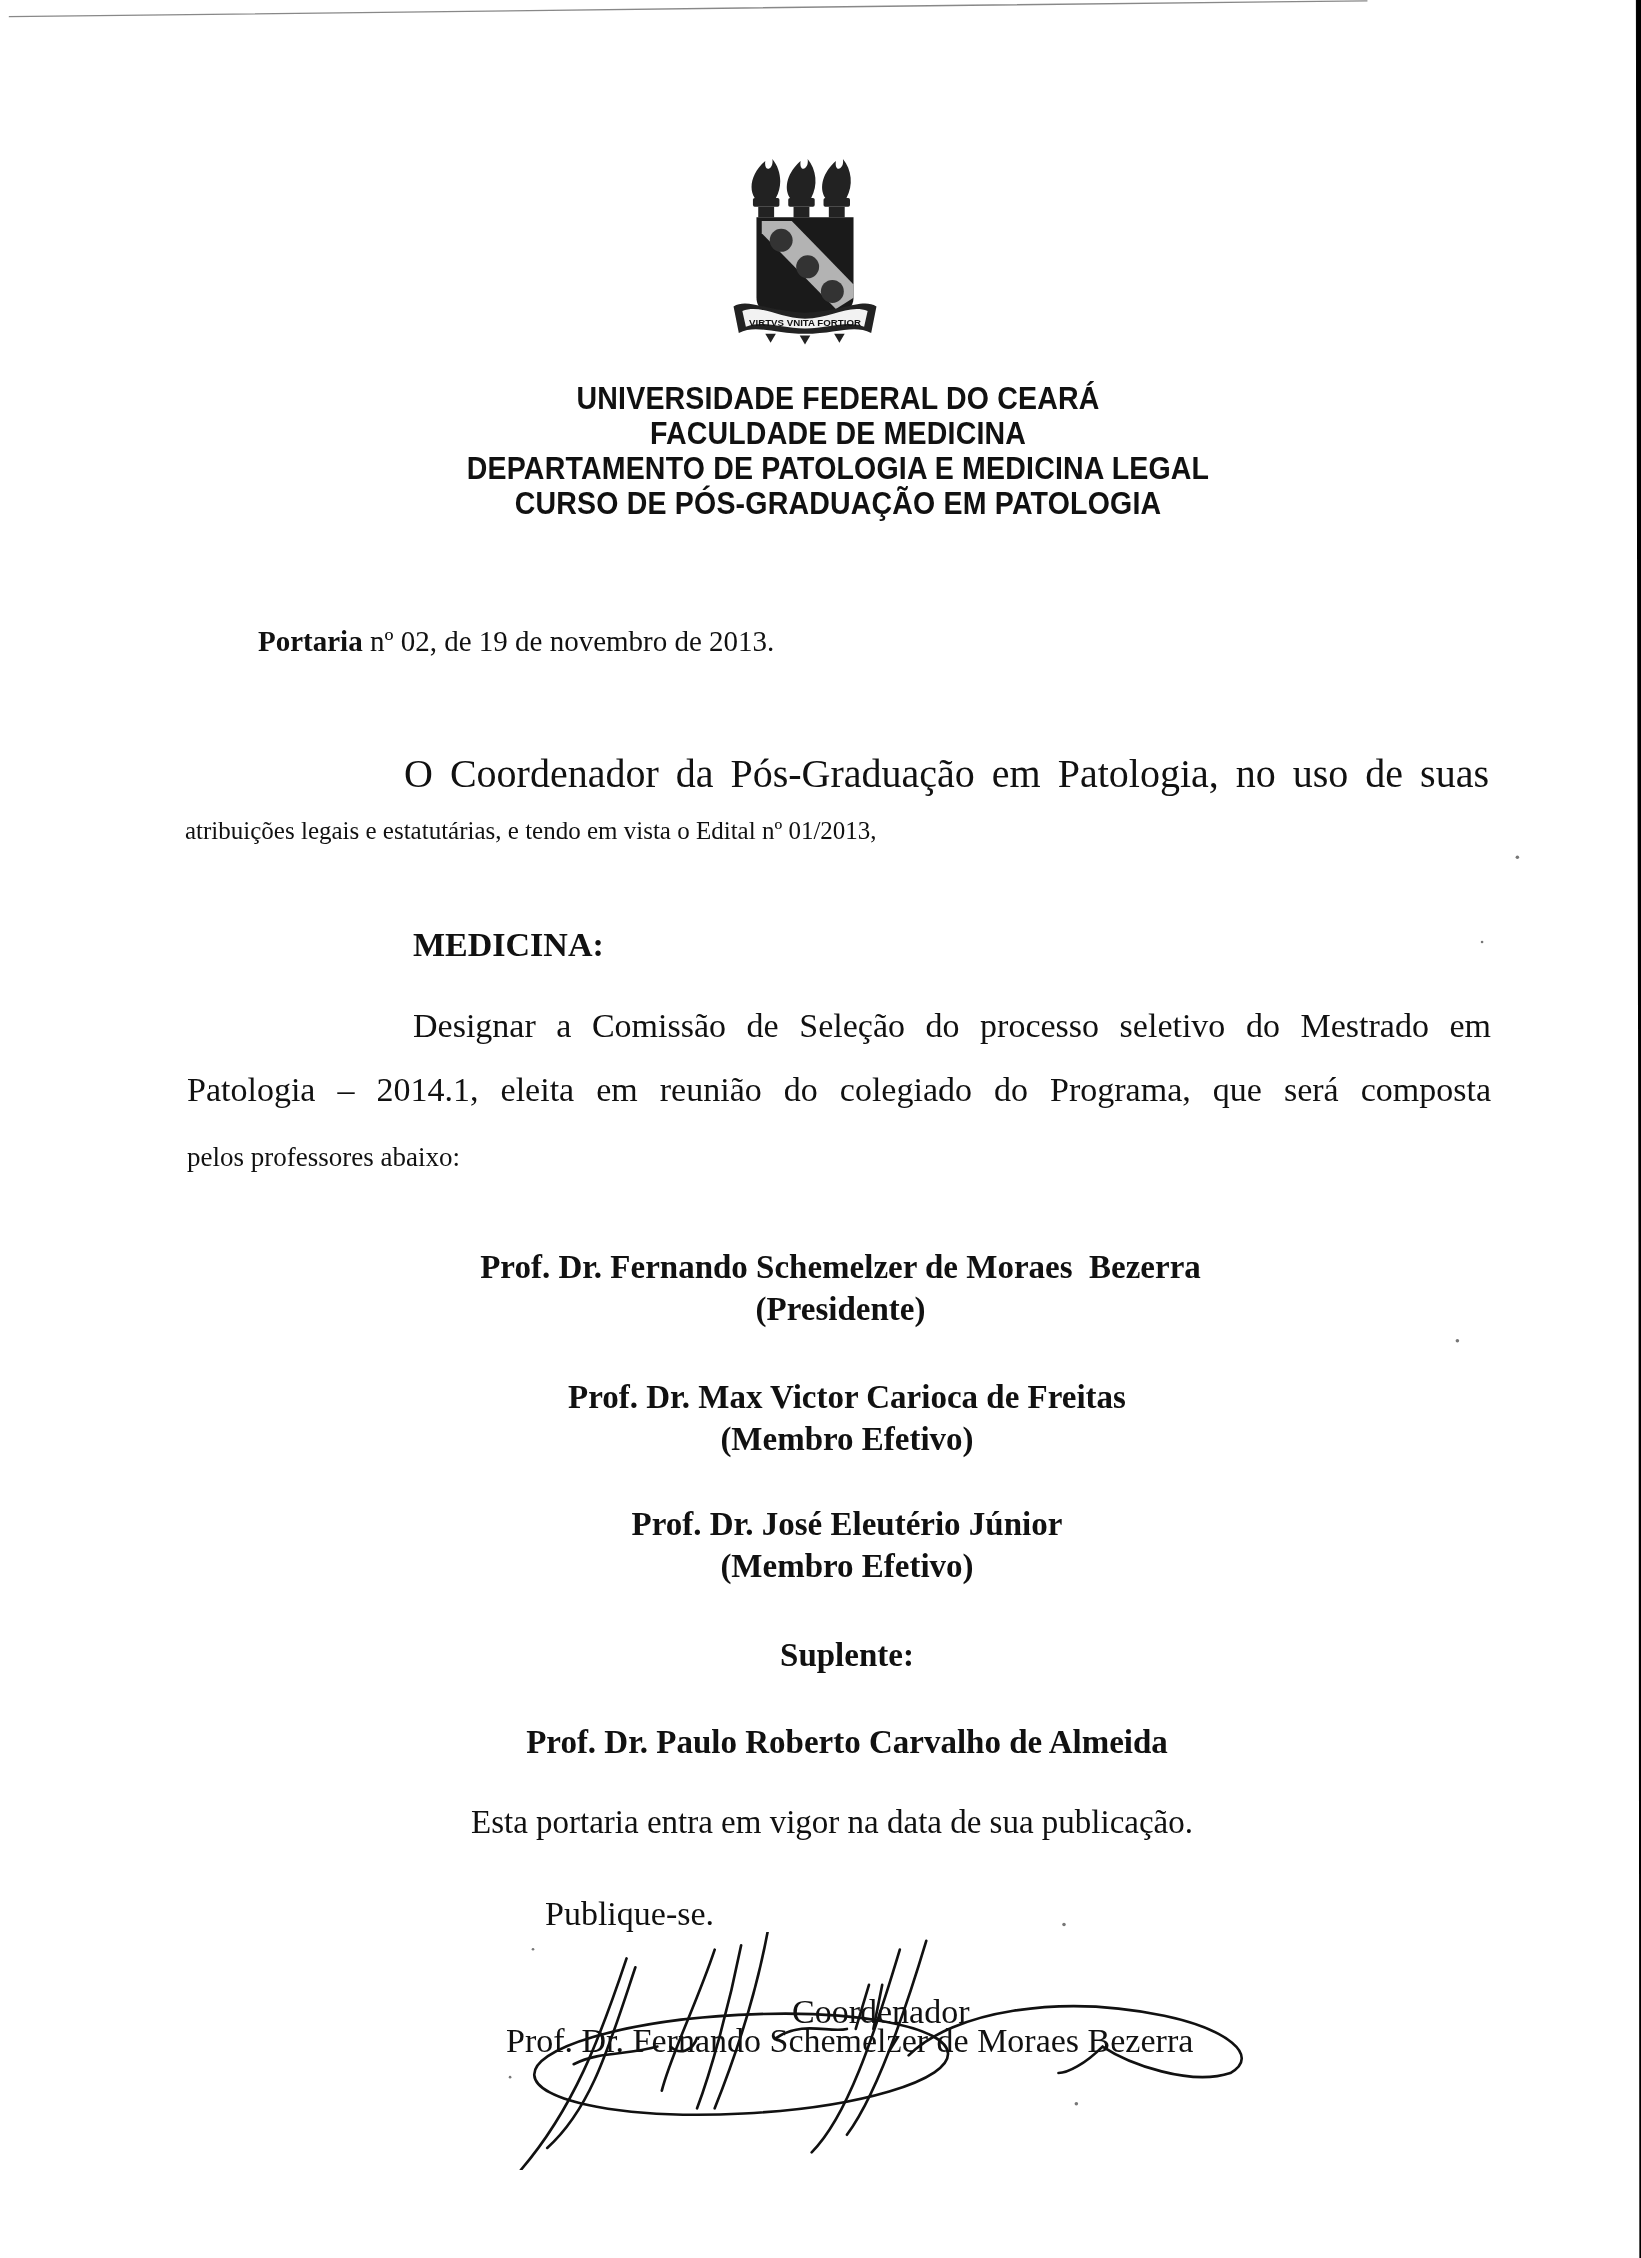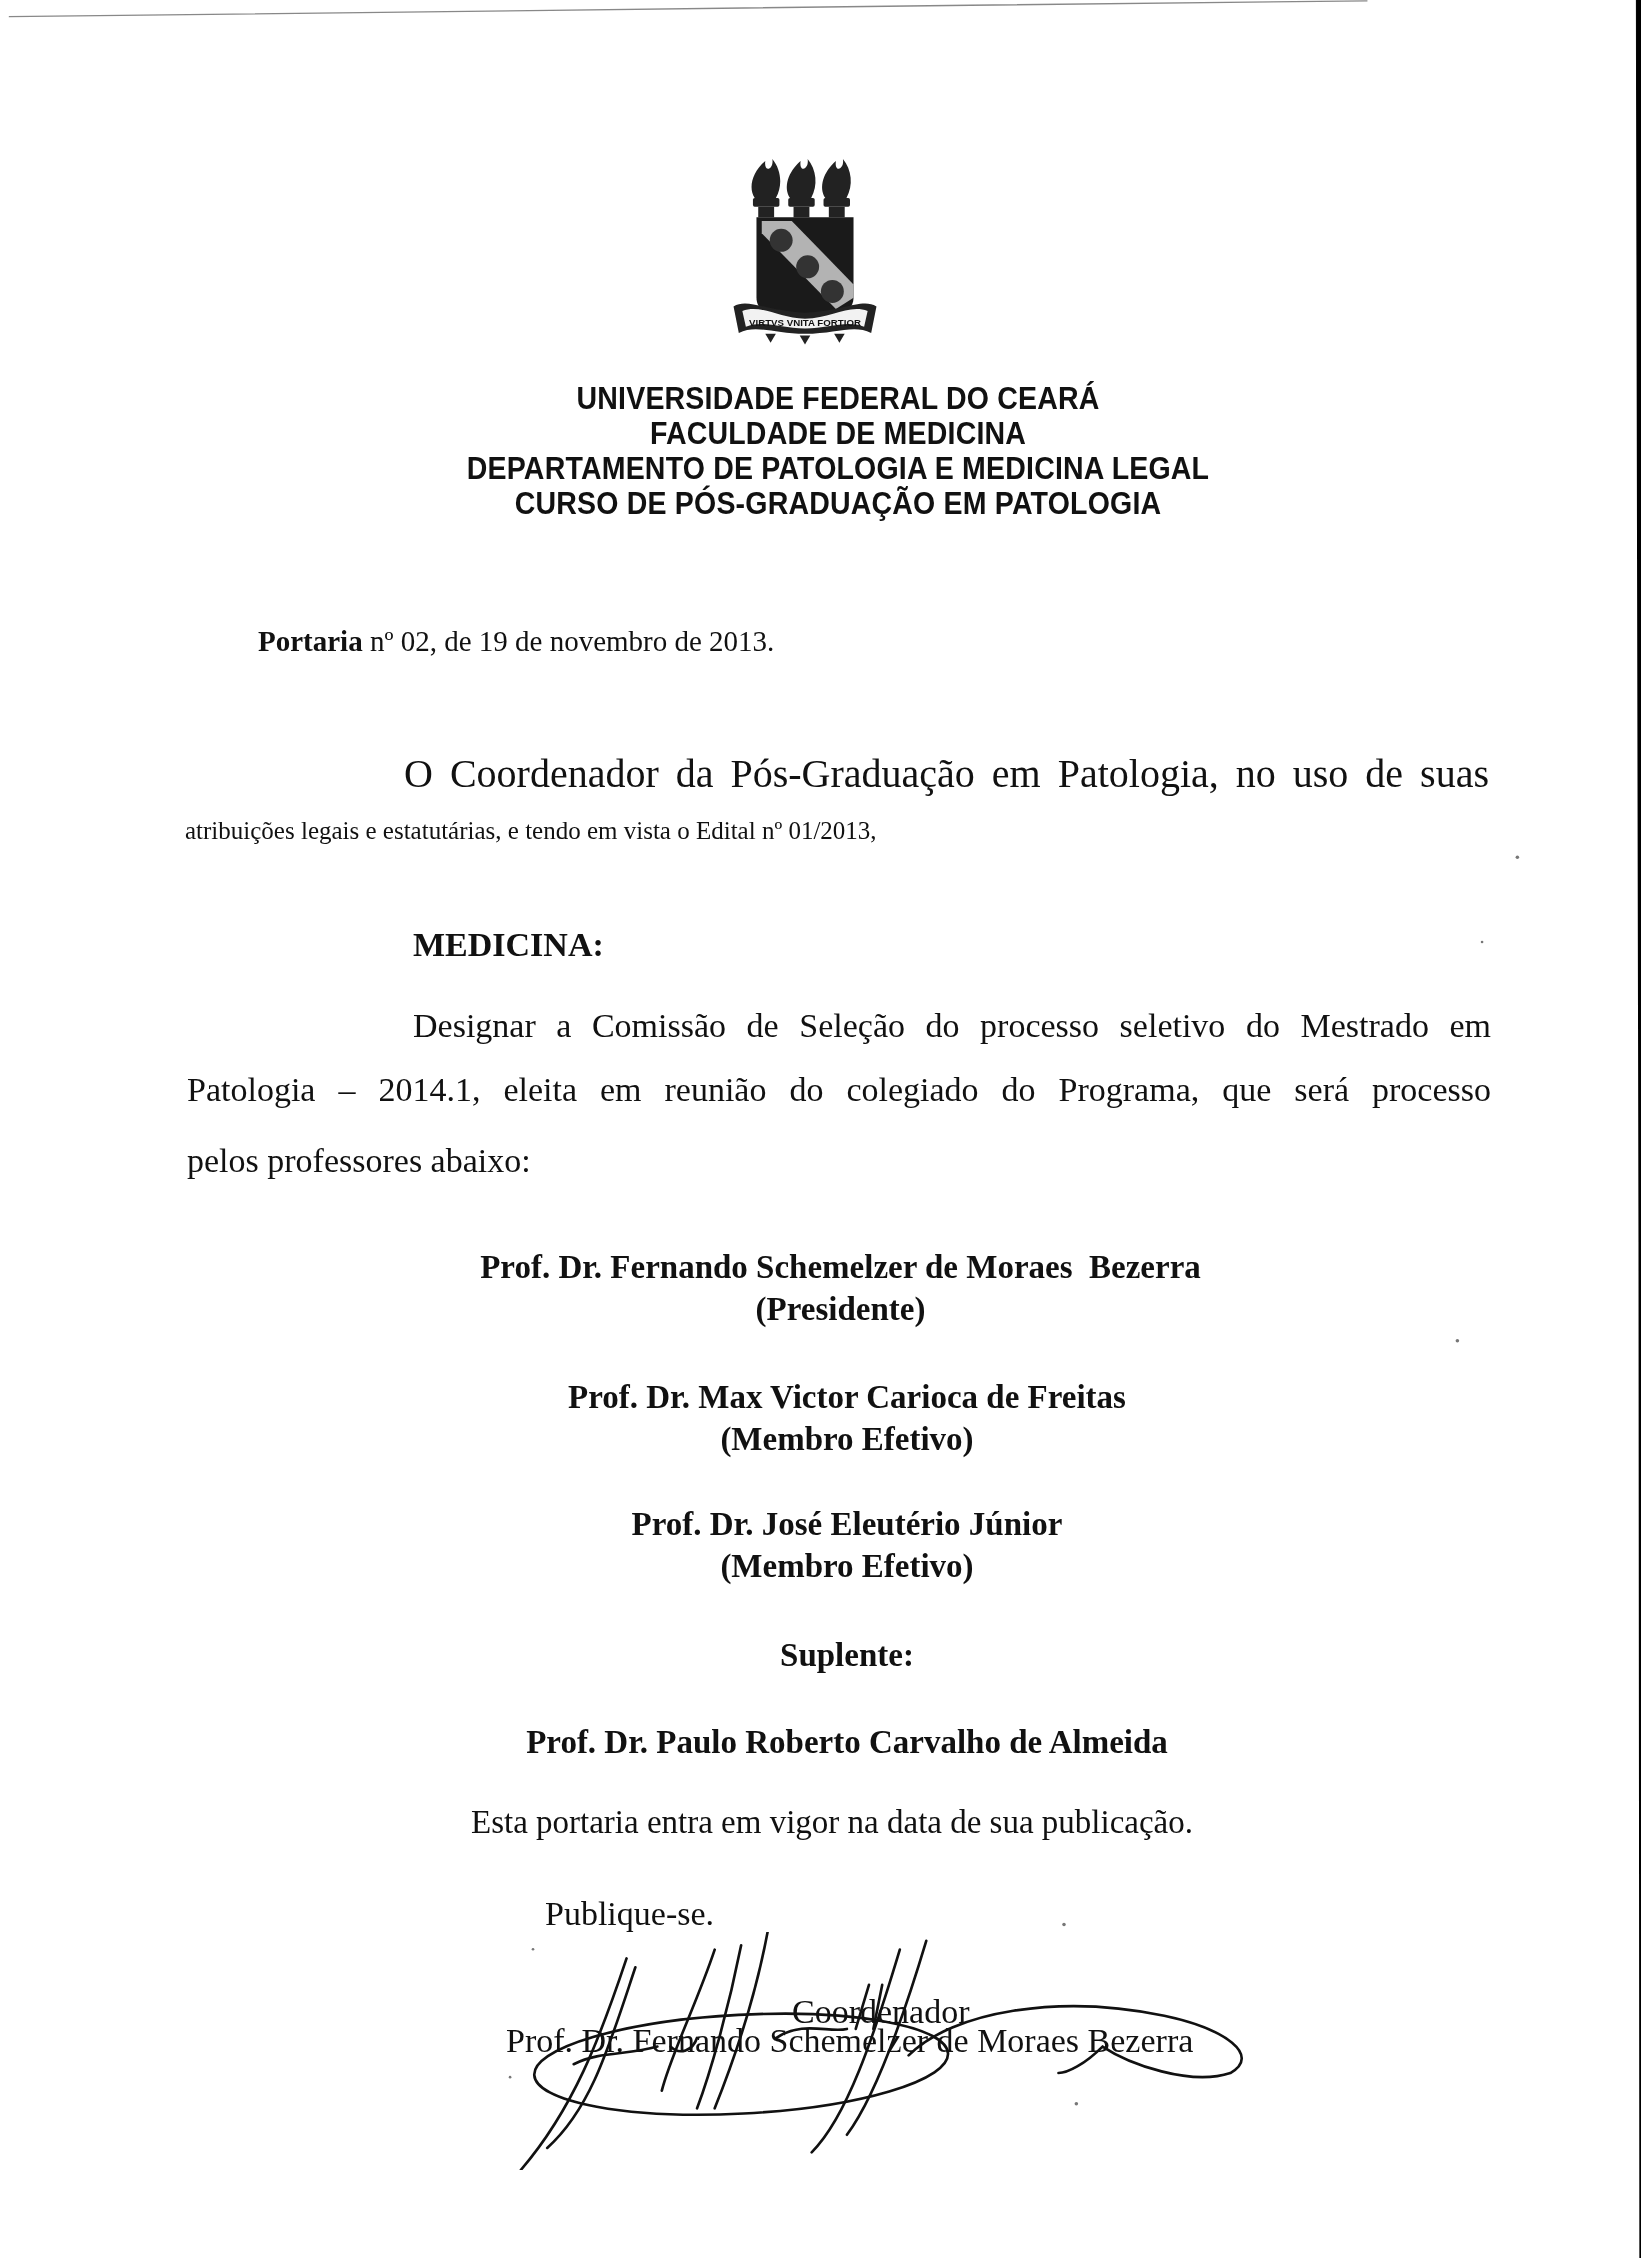--- a/index.html
+++ b/index.html
@@ -32,21 +32,21 @@
     .portaria { left: 258px; top: 625px; font-size: 29px; white-space: nowrap; }
     .portaria b { font-weight: bold; }
 
     .p1a { left: 404px; top: 750px; width: 1085px; font-size: 40px; text-align: justify; text-align-last: justify; white-space: nowrap; }
     .p1b { left: 185px; top: 817px; font-size: 25px; white-space: nowrap; }
 
     .resolve { left: 413px; top: 926px; font-size: 34px; font-weight: bold; }
 
     .p2a { left: 413px; top: 1007px; width: 1078px; font-size: 34px; text-align: justify; text-align-last: justify; white-space: nowrap; }
     .p2b { left: 187px; top: 1071px; width: 1304px; font-size: 34px; text-align: justify; text-align-last: justify; white-space: nowrap; }
-    .p2c { left: 187px; top: 1142px; font-size: 34px; white-space: nowrap; text-align: center; }
+    .p2c { left: 187px; top: 1142px; font-size: 27px; white-space: nowrap; text-align: center; }
 
     .member { font-weight: bold; font-size: 33px; line-height: 42px; }
     .m1 { top: 1246px; left: 0; width: 1681px; }
     .m2 { top: 1376px; left: 0; width: 1694px; }
     .m3 { top: 1503px; left: 0; width: 1694px; }
     .suplente-label { top: 1637px; left: 0; width: 1694px; font-weight: bold; font-size: 33px; }
     .m4 { top: 1721px; left: 0; width: 1694px; }
 
     .vigor { top: 1804px; left: 0; width: 1664px; font-size: 33px; }
     .publique { left: 545px; top: 1895px; font-size: 34px; }
@@ -105,21 +105,21 @@
 <div class="abs portaria">
   <b>Portaria</b><span> nº 02, de 19 de novembro de 2013.</span>
 </div>
 
 <div class="abs p1a">O Coordenador da Pós-Graduação em Patologia, no uso de suas</div>
 <div class="abs p1b">atribuições legais e estatutárias, e tendo em vista o Edital nº 01/2013,</div>
 
 <div class="abs resolve">MEDICINA:</div>
 
 <div class="abs p2a">Designar a Comissão de Seleção do processo seletivo do Mestrado em</div>
-<div class="abs p2b">Patologia – 2014.1, eleita em reunião do colegiado do Programa, que será processo</div>
+<div class="abs p2b">Patologia – 2014.1, eleita em reunião do colegiado do Programa, que será composta</div>
 <div class="abs p2c">pelos professores abaixo:</div>
 
 <div class="abs member m1 center">
   <div style="white-space:pre;">Prof. Dr. Fernando Schemelzer de Moraes  Bezerra</div>
   <div>(Presidente)</div>
 </div>
 <div class="abs member m2 center">
   <div>Prof. Dr. Max Victor Carioca de Freitas</div>
   <div>(Membro Efetivo)</div>
 </div>

